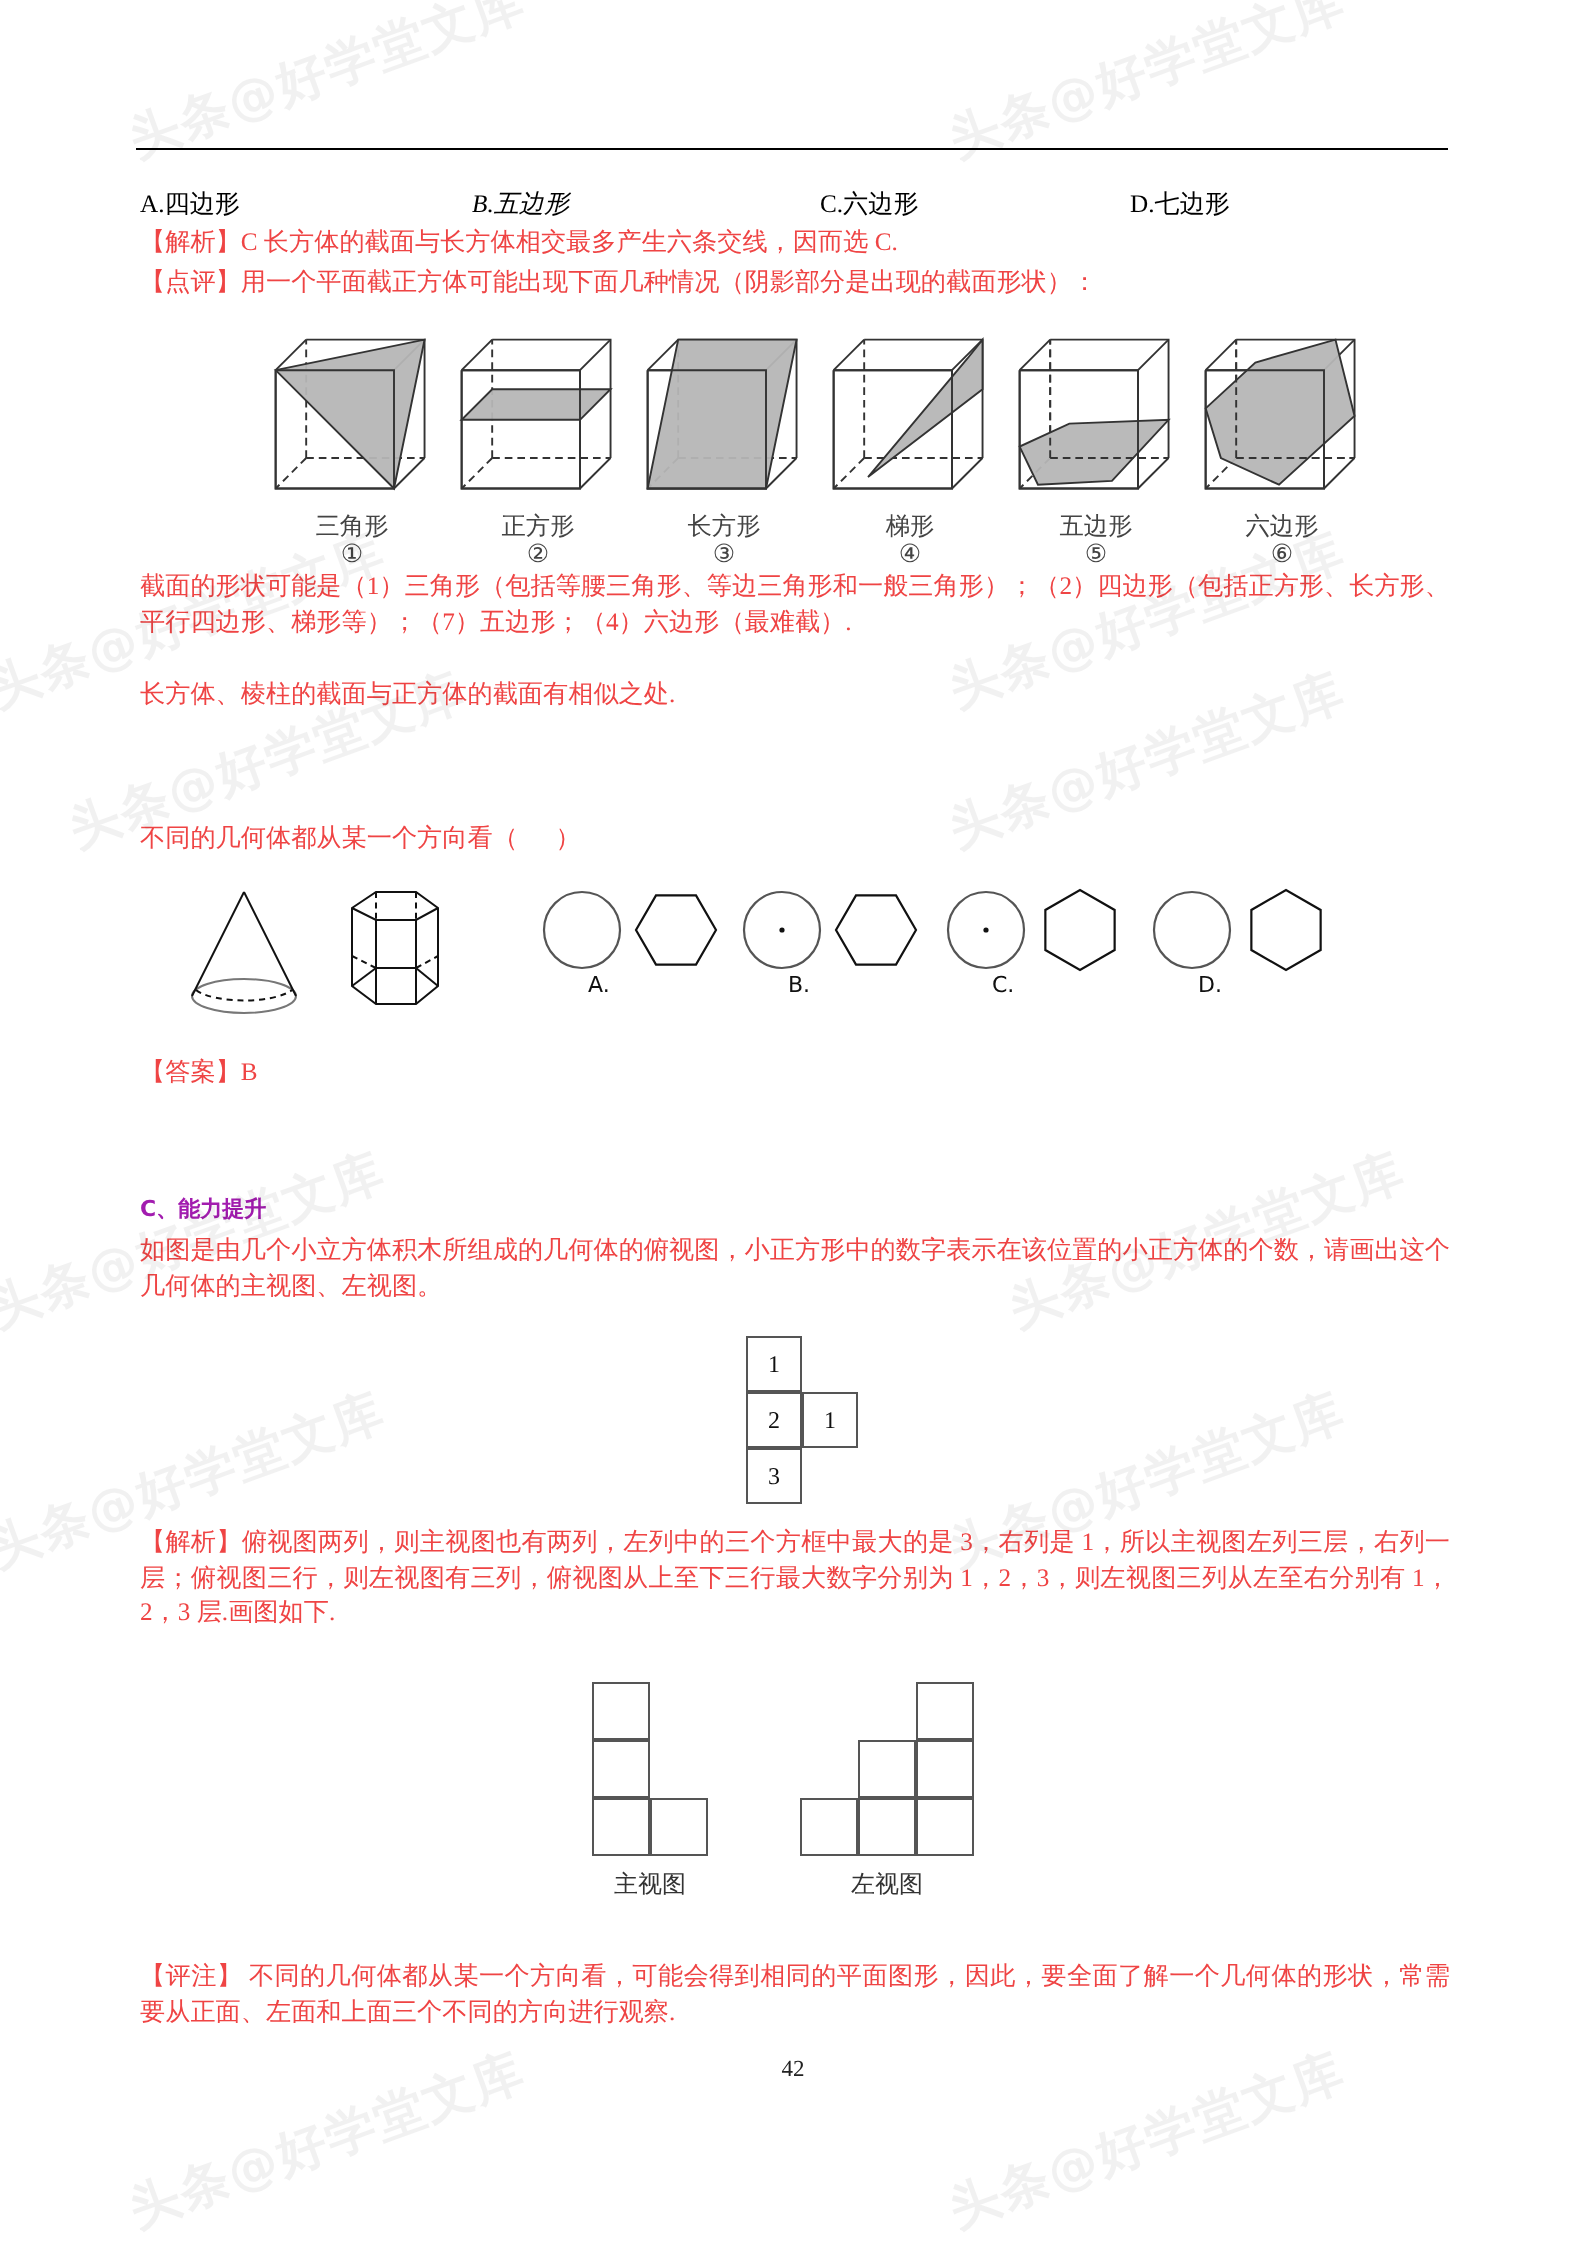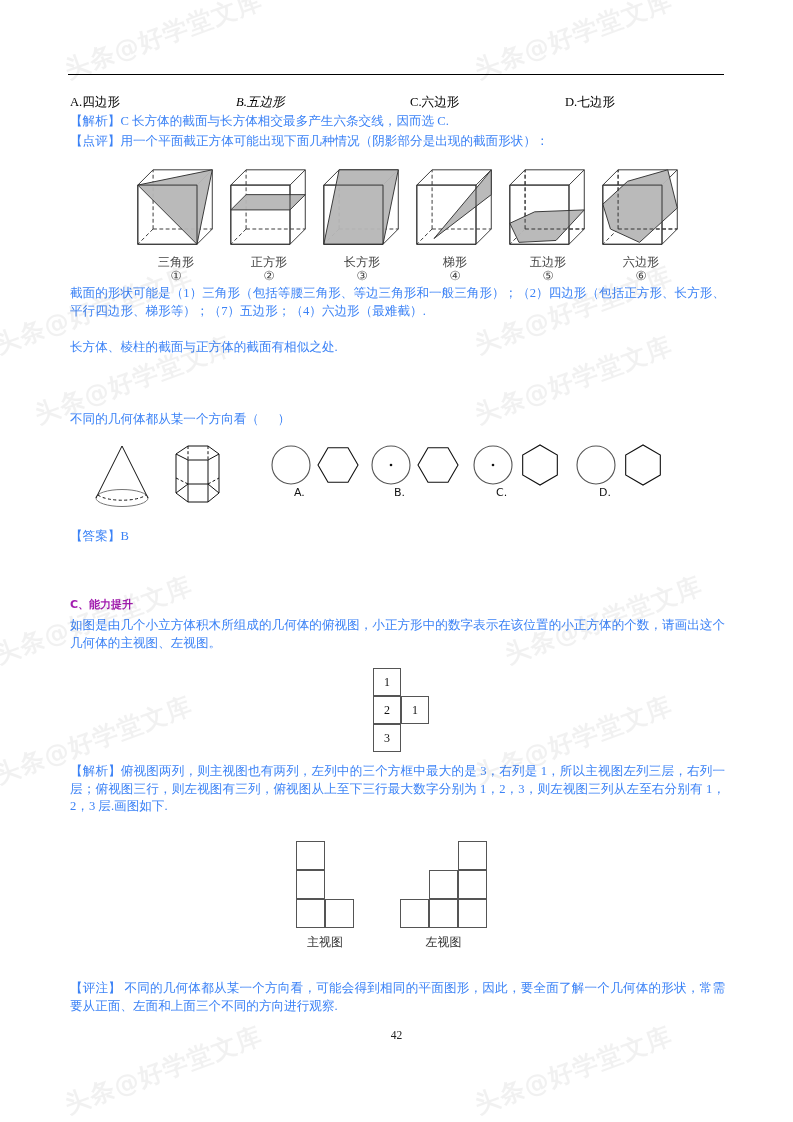--- a/index.html
+++ b/index.html
@@ -48,21 +48,21 @@
     width: 656px;
     height: 0;
     border-top: 1.6px solid #000;
   }
 
   .txt {
     position: absolute;
     font-family: "Liberation Serif", "DejaVu Serif", serif;
     font-size: 12.6px;
     line-height: 17.5px;
-    color: #3b82f6;
+    color: #ef4444;
     white-space: pre-wrap;
   }
   .body-col {
     left: 70px;
     width: 655px;
     text-align: justify;
   }
 
   .opt-row {
     position: absolute;

